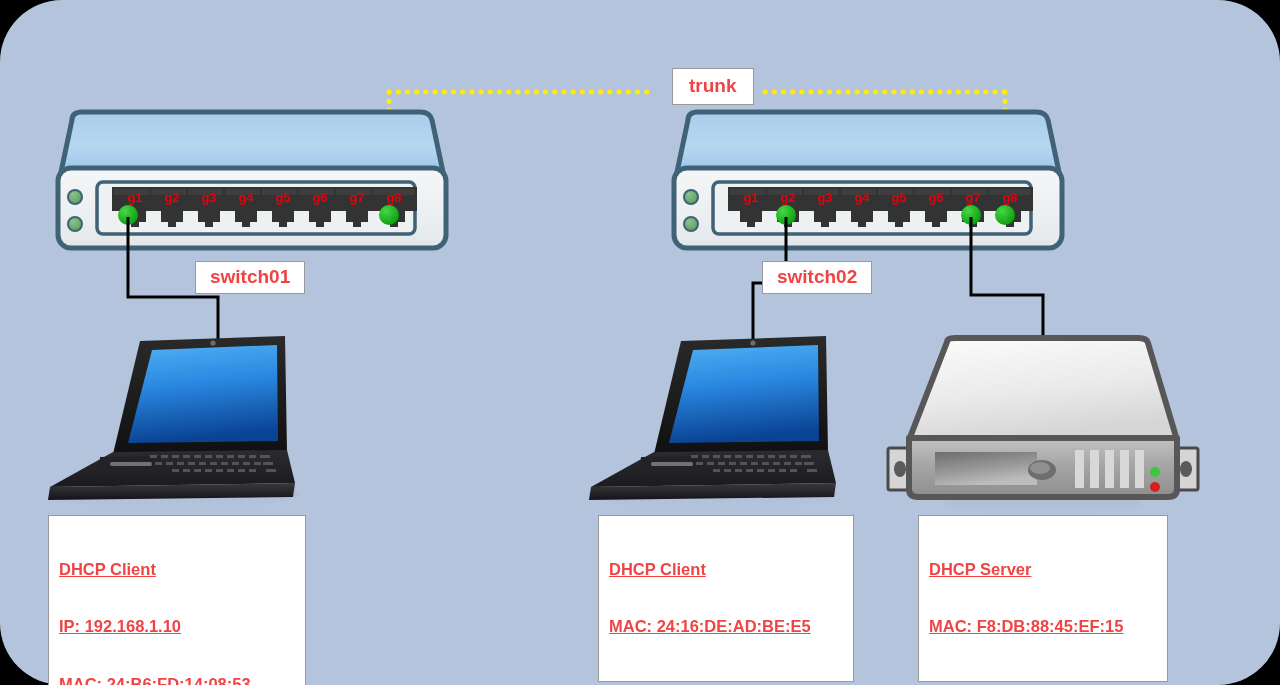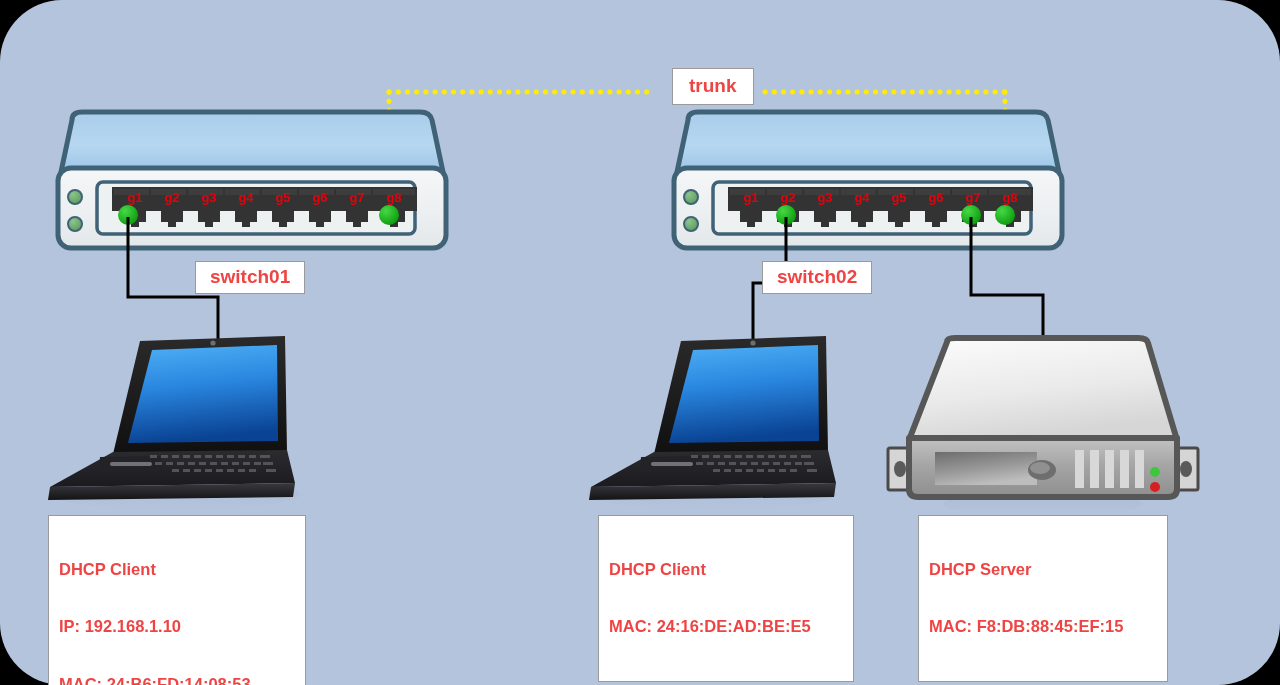--- a/index.html
+++ b/index.html
@@ -43,21 +43,21 @@
     padding: 4px 14px 5px 14px;
   }
   .trunk-name {
     font-size: 19px;
     padding: 6px 16px 7px 16px;
   }
   .device-info {
     font-size: 16.5px;
     padding: 5px 10px 6px 10px;
   }
-  .device-info .line { display: block; }
+  .device-info .line { display: block; text-decoration: underline; }
   .port-text {
     font-family: "Liberation Sans", sans-serif;
     font-weight: bold;
     fill: #e8000b;
   }
 </style>
 </head>
 <body>
 
 <div id="canvas">

